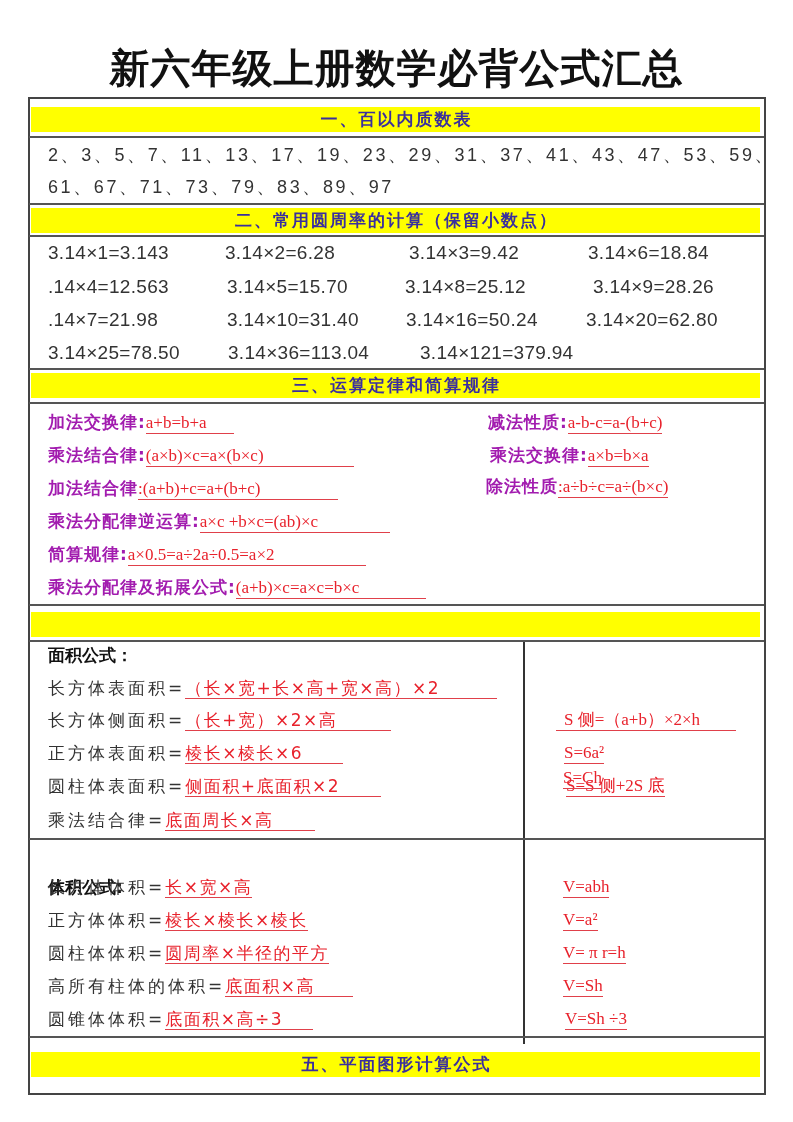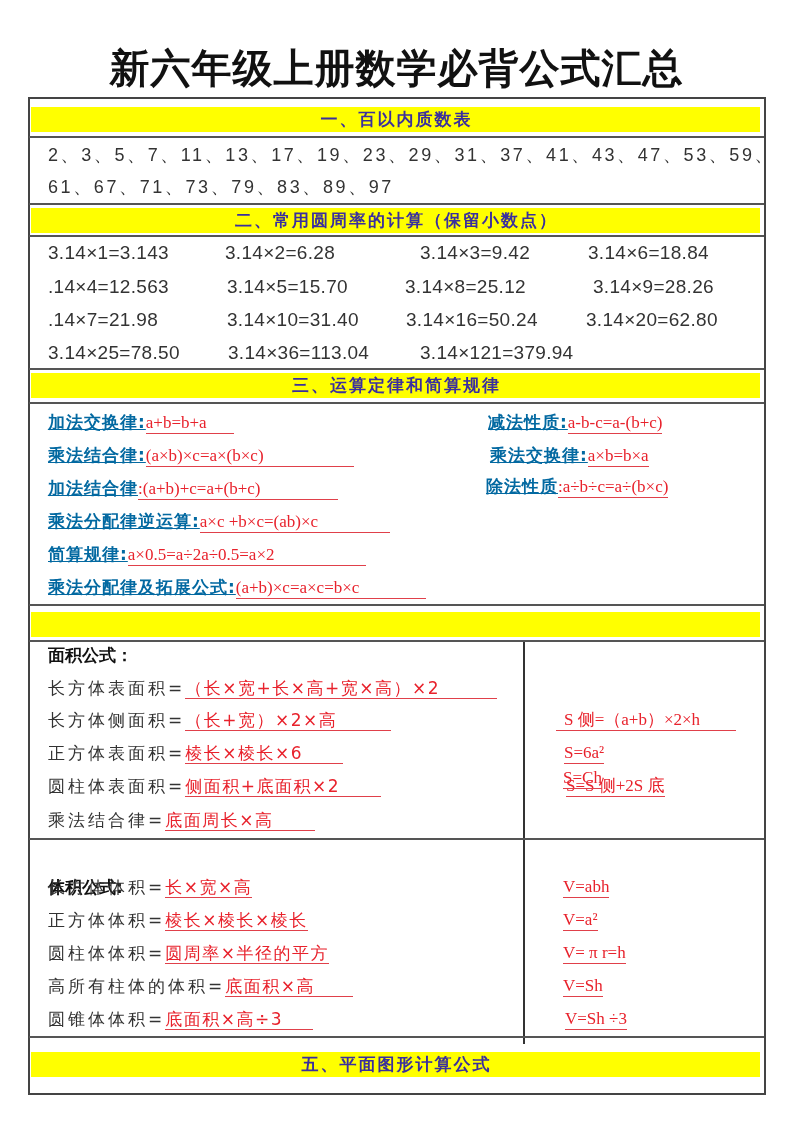--- a/index.html
+++ b/index.html
@@ -10,21 +10,21 @@
            font-family:"DejaVu Serif", "Liberation Serif", serif; }
   .box { position:absolute; left:28px; top:97px; width:734px; height:994px; border:2px solid #444; }
   .hline { position:absolute; left:29px; width:735px; height:2px; background:#555; }
   .vline { position:absolute; width:2px; background:#333; }
   .band { position:absolute; left:31px; width:729px; height:25px; background:#ffff00; }
   .band-text { position:absolute; left:0; width:793px; text-align:center; font-size:17px; font-weight:bold;
                color:#3a2f9e; letter-spacing:2px; line-height:25px; }
   .row { position:absolute; white-space:nowrap; line-height:22px; }
   .primes { font-size:18px; letter-spacing:2.6px; color:#333; font-family:"Liberation Sans", sans-serif; }
   .pi { font-size:19px; color:#333; font-family:"Liberation Sans", sans-serif; letter-spacing:0.3px; }
-  .lbl-b { font-size:17px; font-weight:bold; color:#0369a1; letter-spacing:1px;text-decoration:underline; }
+  .lbl-b { font-size:17px; font-weight:bold; color:#a21caf; letter-spacing:1px; }
   .lbl { font-size:17px; color:#333; letter-spacing:3px; }
   .formula { display:inline-block; font-size:17px; color:#e8222c; border-bottom:1.5px solid #e0404a;
              font-family:"Liberation Serif", serif; line-height:20px; }
   .formula.cjk { font-family:"DejaVu Sans", sans-serif; letter-spacing:1.5px; }
   .sub-title { font-size:17px; font-weight:bold; color:#111; }
 </style>
 </head>
 <body>
 
 <div class="page">
@@ -39,21 +39,21 @@
   <div class="row primes" style="left:48px; top:144px">2、3、5、7、11、13、17、19、23、29、31、37、41、43、47、53、59、</div>
   <div class="row primes" style="left:48px; top:176px">61、67、71、73、79、83、89、97</div>
   <div class="hline" style="top:203px"></div>
 
   <div class="band" style="top:208px"></div>
   <div class="band-text" style="top:208px">二、常用圆周率的计算（保留小数点）</div>
   <div class="hline" style="top:235px"></div>
 
   <div class="row pi" style="left:48px; top:242px">3.14×1=3.143</div>
   <div class="row pi" style="left:225px; top:242px">3.14×2=6.28</div>
-  <div class="row pi" style="left:420px; top:242px">3.14×3=9.42</div>
+  <div class="row pi" style="left:409px; top:242px">3.14×3=9.42</div>
   <div class="row pi" style="left:588px; top:242px">3.14×6=18.84</div>
 
   <div class="row pi" style="left:48px; top:276px">.14×4=12.563</div>
   <div class="row pi" style="left:227px; top:276px">3.14×5=15.70</div>
   <div class="row pi" style="left:405px; top:276px">3.14×8=25.12</div>
   <div class="row pi" style="left:593px; top:276px">3.14×9=28.26</div>
 
   <div class="row pi" style="left:48px; top:309px">.14×7=21.98</div>
   <div class="row pi" style="left:227px; top:309px">3.14×10=31.40</div>
   <div class="row pi" style="left:406px; top:309px">3.14×16=50.24</div>

